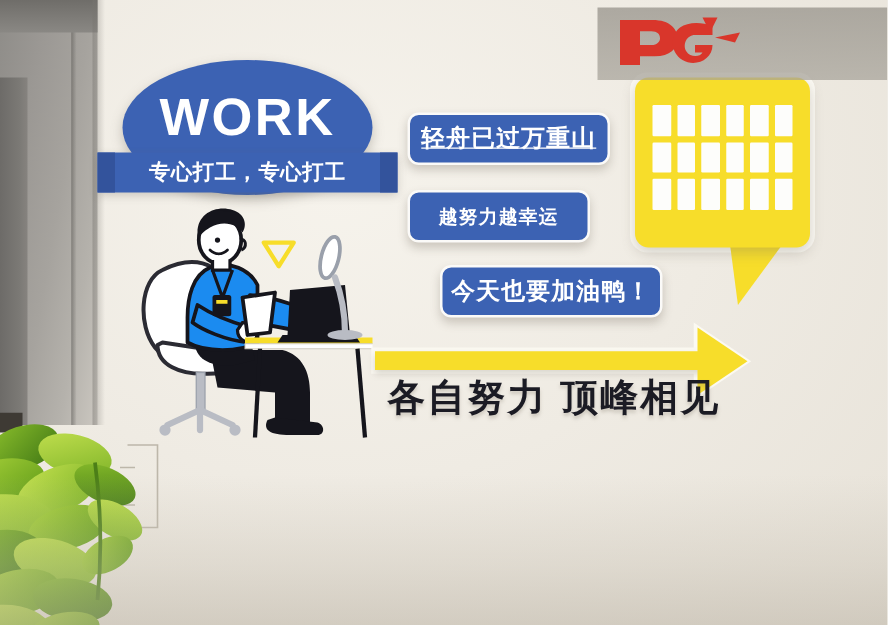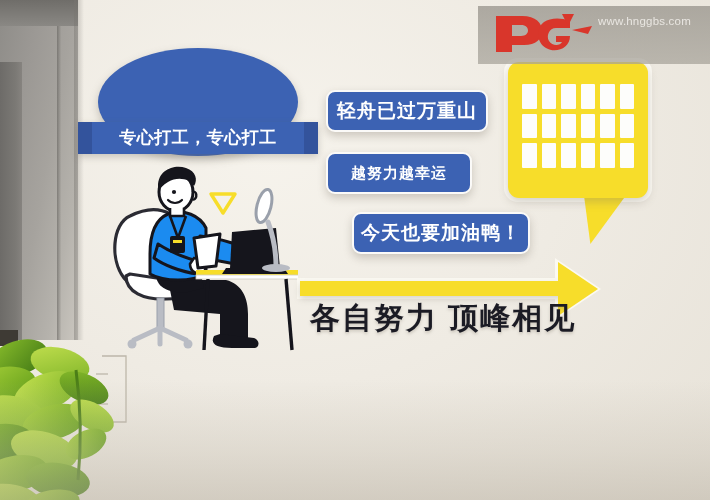--- a/index.html
+++ b/index.html
@@ -53,21 +53,21 @@
   .ribbon-left{position:absolute;left:0;top:0;width:14px;height:32px;background:#33539c;}
   .ribbon-right{position:absolute;right:0;top:0;width:14px;height:32px;background:#33539c;}
   .ribbon-txt{position:absolute;left:0;top:0;width:240px;height:32px;line-height:32px;
     text-align:center;color:#fff;font-size:17px;font-weight:800;letter-spacing:.5px;}
 
   
   .pill{position:absolute;background:#3c62b3;border-radius:9px;
     border:2.5px solid #fbfaf8;box-shadow:0 4px 8px rgba(120,113,100,.32);
     color:#fff;font-weight:800;display:flex;align-items:center;justify-content:center;
     letter-spacing:1px;}
-  .pill-1{left:326px;top:90px;width:158px;height:38px;font-size:19px;}
+  .pill-1{left:326px;top:90px;width:158px;height:38px;font-size:19px;text-decoration:underline;}
   .pill-2{left:326px;top:152px;width:142px;height:38px;font-size:15px;}
   .pill-3{left:352px;top:212px;width:174px;height:38px;font-size:19px;}
 
   
   .bubble{position:absolute;left:508px;top:62px;width:140px;height:136px;
     background:#f7dd2a;border-radius:11px;box-shadow:0 4px 10px rgba(120,113,100,.3);}
   .bubble-rim{position:absolute;left:504px;top:58px;width:148px;height:144px;border-radius:14px;
     background:#fcfaf4;}
   .bubble-tail2{position:absolute;left:583px;top:188px;
     width:46px;height:56px;
@@ -182,20 +182,21 @@
     <ellipse cx="168" cy="110" rx="14" ry="4" fill="#b9bcc4"></ellipse>
   </svg>
 
   <svg class="tri-accent" viewBox="0 0 30 26">
     <path d="M3 4 L27 4 L15 23 Z" fill="none" stroke="#f7dd2a" stroke-width="3.4" stroke-linejoin="round"></path>
   </svg>
 
   <div class="oval-wrap">
     <div class="oval-rim"></div>
     <div class="oval"></div>
+    <div class="work-text">WORK</div>
   </div>
 
   <div class="ribbon">
     <div class="ribbon-bg"></div>
     <div class="ribbon-left"></div>
     <div class="ribbon-right"></div>
     <div class="ribbon-txt">专心打工，专心打工</div>
   </div>
 
   <div class="pill pill-1">轻舟已过万重山</div>
@@ -270,17 +271,16 @@
   </svg>
 
   <div class="wm-band"></div>
   <svg class="wm-logo" viewBox="0 0 100 44">
     <path d="M4 4 L30 4 C44 4 50 11 50 19 C50 27 44 33 32 33 L20 33 L20 40 L4 40 Z M20 13 L20 24 L29 24 C34 24 36 21 36 18.5 C36 15.5 34 13 29 13 Z" fill="#d9362b"></path>
     <path d="M52 10 C44 16 44 30 54 36 C64 42 78 36 78 24 L64 24 L64 30 L70 30 C68 34 60 34 57 29 C54 24 57 16 64 16 L78 16 L78 9 C68 5 58 6 52 10 Z" fill="#d9362b"></path>
     <path d="M70 2 L82 2 L76 14 Z" fill="#d9362b"></path>
     <path d="M80 18 L100 14 L96 22 Z" fill="#d9362b"></path>
   </svg>
   <div class="wm-text">
-    <div class="wm-url">www.hnggbs.com</div>
   </div>
 
   <div class="floor-shadow"></div>
 </div>
 
 </body></html>

